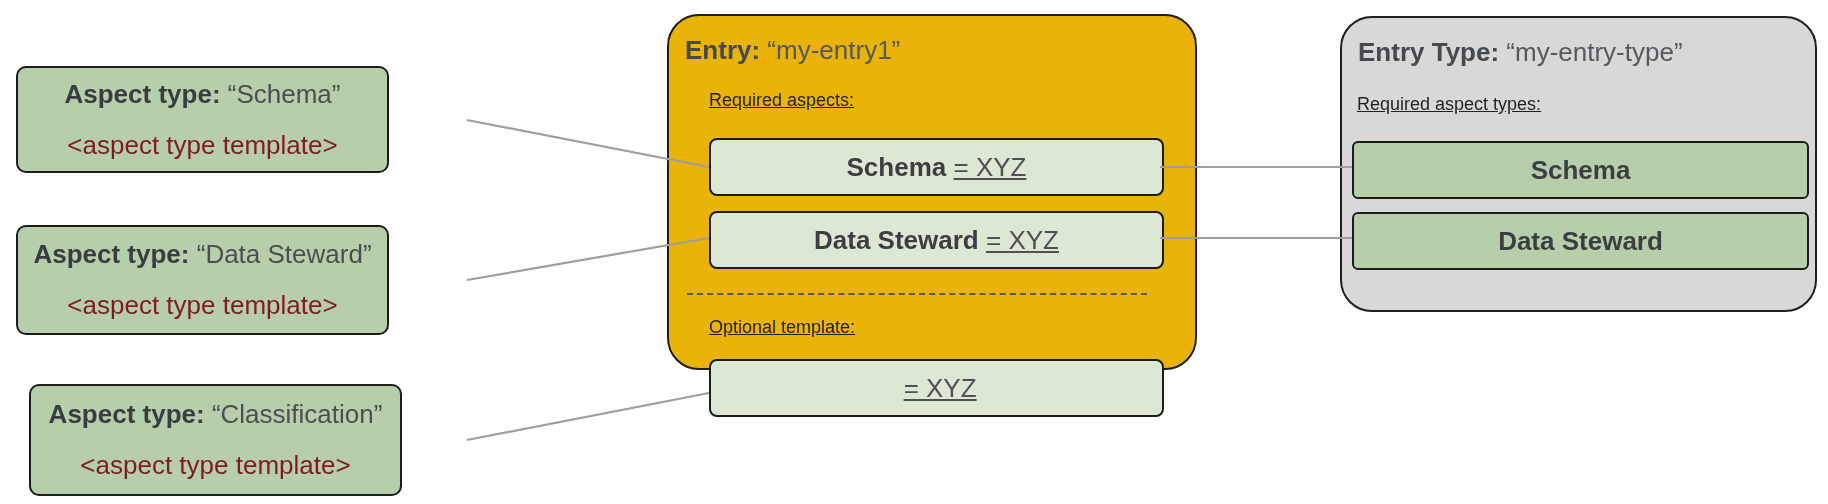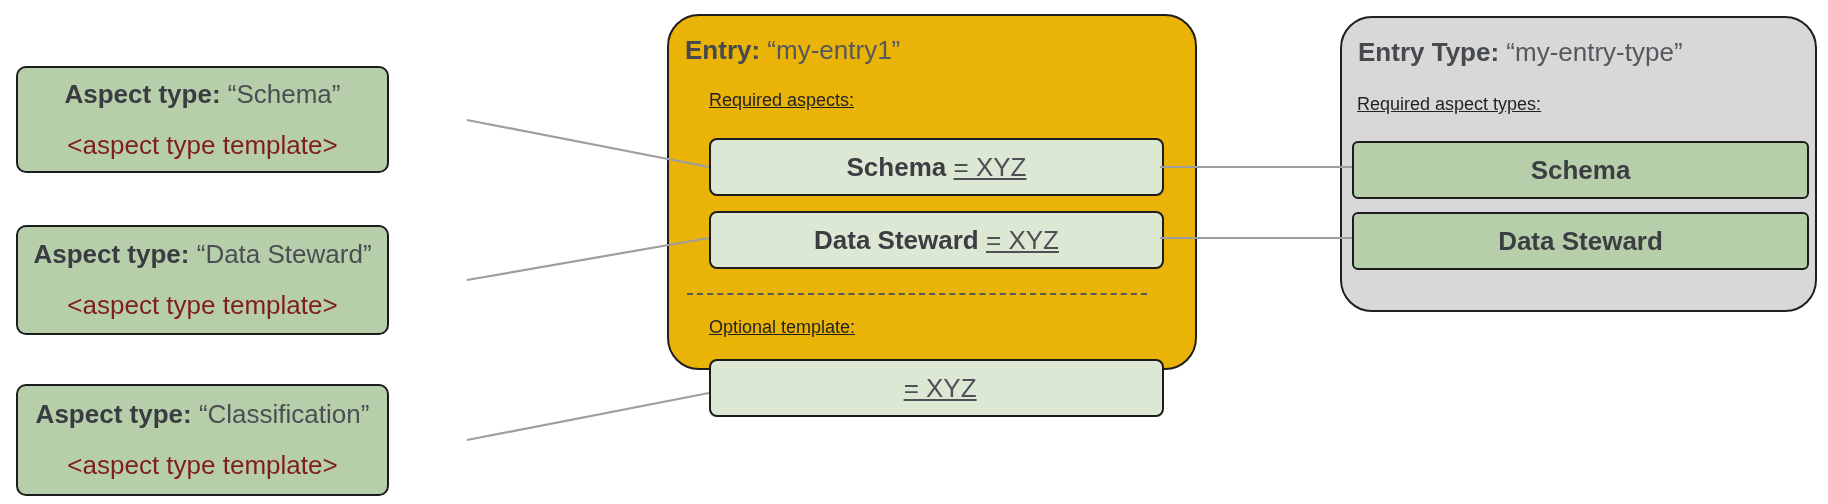--- a/index.html
+++ b/index.html
@@ -92,21 +92,21 @@
   <div class="aspect-box" style="top:66px;height:107px;">
     <div class="line1"><span class="b">Aspect type:</span>&nbsp;<span class="q">“Schema”</span></div>
     <div class="tpl">&lt;aspect type template&gt;</div>
   </div>
 
   <div class="aspect-box" style="top:225px;height:110px;">
     <div class="line1"><span class="b">Aspect type:</span>&nbsp;<span class="q">“Data Steward”</span></div>
     <div class="tpl">&lt;aspect type template&gt;</div>
   </div>
 
-  <div class="aspect-box" style="top:384px;height:112px;">
+  <div class="aspect-box" style="top:384px;height:112px;margin-left:13px;">
     <div class="line1"><span class="b">Aspect type:</span>&nbsp;<span class="q">“Classification”</span></div>
     <div class="tpl">&lt;aspect type template&gt;</div>
   </div>
 
   <div class="entry-box">
     <div class="panel-title"><span class="b">Entry:</span>&nbsp;<span class="q">“my-entry1”</span></div>
 
     <div class="section-heading" style="top:74px;">Required aspects:</div>
 
     <div class="aspect-row" style="top:122px;">

